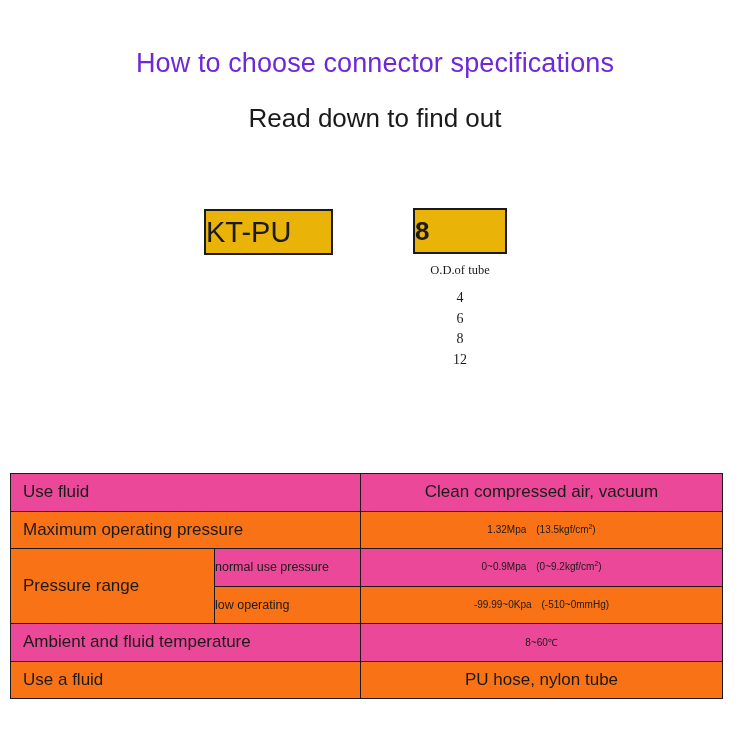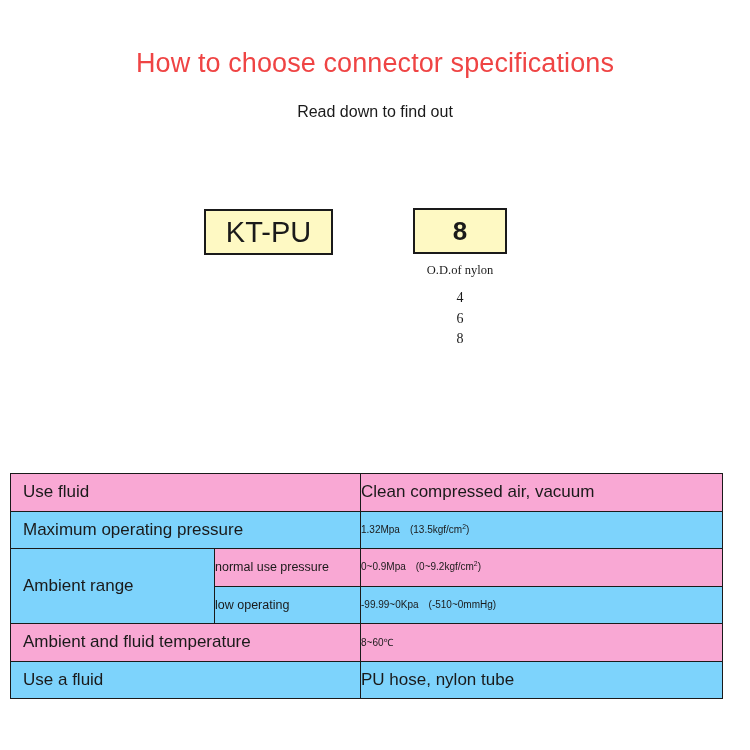--- a/index.html
+++ b/index.html
@@ -19,52 +19,52 @@
 
   
   .page-title {
     position: absolute;
     top: 48px;
     left: 0;
     width: 750px;
     text-align: center;
     font-size: 27px;
     font-weight: 400;
-    color: #ef4444;
+    color: #6d28d9;
     letter-spacing: 0.1px;
     white-space: nowrap;
   }
   .page-subtitle {
     position: absolute;
     top: 103px;
     left: 0;
     width: 750px;
     text-align: center;
-    font-size: 16px;
+    font-size: 26px;
     font-weight: 400;
     color: #1a1a1a;
     white-space: nowrap;
   }
 
   
   .code-area {
     position: absolute;
     top: 208px;
     left: 0;
     width: 750px;
     height: 200px;
   }
   .code-box {
     position: absolute;
     border: 2px solid #1a1a1a;
-    background: #fef9c3;
+    background: #eab308;
     box-sizing: border-box;
     display: flex;
     align-items: center;
-    justify-content: center;
+    justify-content: flex-start;
   }
   .code-box--series {
     left: 204px;
     top: 1px;
     width: 129px;
     height: 46px;
     font-size: 29px;
     font-weight: 400;
   }
   .code-box--size {
@@ -107,40 +107,40 @@
     top: 473px;
     width: 712px;
     border-collapse: collapse;
     table-layout: fixed;
   }
   .spec-table td {
     border: 1.6px solid #1a1a1a;
     padding: 0 0;
     height: 36.5px;
     vertical-align: middle;
-    background: #7dd3fc;
+    background: #f97316;
   }
   .spec-table td.shaded {
-    background: #f9a8d4;
+    background: #ec4899;
   }
   td.label {
     font-size: 17px;
     padding-left: 12px;
     color: #1a1a1a;
     white-space: nowrap;
   }
   td.sublabel {
     font-size: 12.5px;
     text-align: left;
     color: #1a1a1a;
     white-space: nowrap;
   }
   td.value {
     font-size: 17px;
-    text-align: left;
+    text-align: center;
     color: #1a1a1a;
     white-space: nowrap;
   }
   td.value.small {
     font-size: 10px;
   }
   sup {
     font-size: 0.68em;
     vertical-align: super;
     line-height: 0;
@@ -156,26 +156,27 @@
 <div class="code-area">
 
   <div class="code-box code-box--series">
     <span>KT-PU</span>
   </div>
 
   <div class="code-box code-box--size">
     <span>8</span>
   </div>
 
-  <div class="size-caption">O.D.of nylon</div>
+  <div class="size-caption">O.D.of tube</div>
 
   <div class="size-options">
     <div class="opt">4</div>
     <div class="opt">6</div>
     <div class="opt">8</div>
+    <div class="opt">12</div>
   </div>
 </div>
 
 <table class="spec-table">
   <colgroup>
     <col style="width:204px">
     <col style="width:146px">
     <col style="width:362px">
   </colgroup>
   <tbody>
@@ -184,21 +185,21 @@
       <td class="label shaded" colspan="2">Use fluid</td>
       <td class="value shaded">Clean compressed air, vacuum</td>
     </tr>
 
     <tr>
       <td class="label" colspan="2">Maximum operating pressure</td>
       <td class="value small"><span>1.32Mpa　(13.5kgf/cm</span><sup>2</sup><span>)</span></td>
     </tr>
 
     <tr>
-      <td class="label" rowspan="2">Ambient range</td>
+      <td class="label" rowspan="2">Pressure range</td>
       <td class="sublabel shaded">normal use pressure</td>
       <td class="value small shaded"><span>0~0.9Mpa　(0~9.2kgf/cm</span><sup>2</sup><span>)</span></td>
     </tr>
 
     <tr>
       <td class="sublabel">low operating</td>
       <td class="value small">-99.99~0Kpa　(-510~0mmHg)</td>
     </tr>
 
     <tr>

